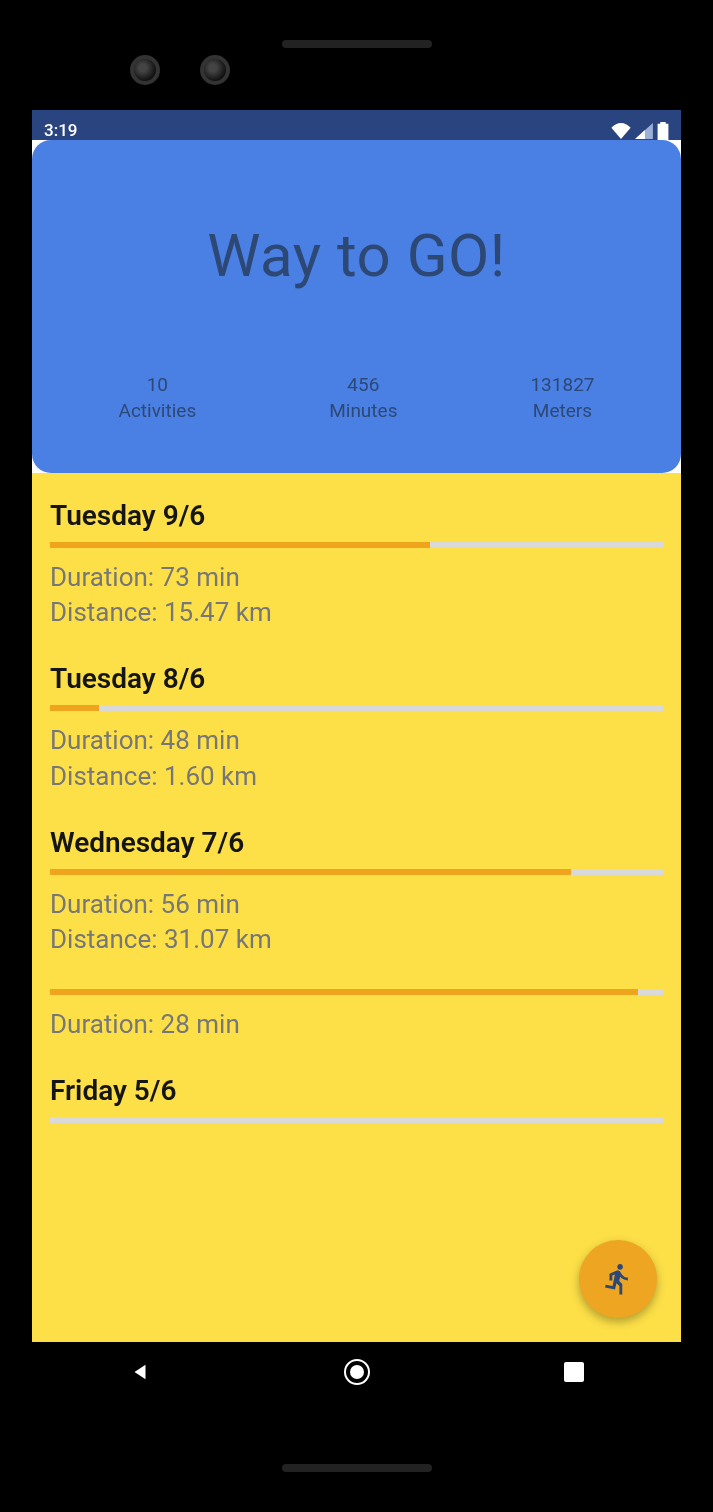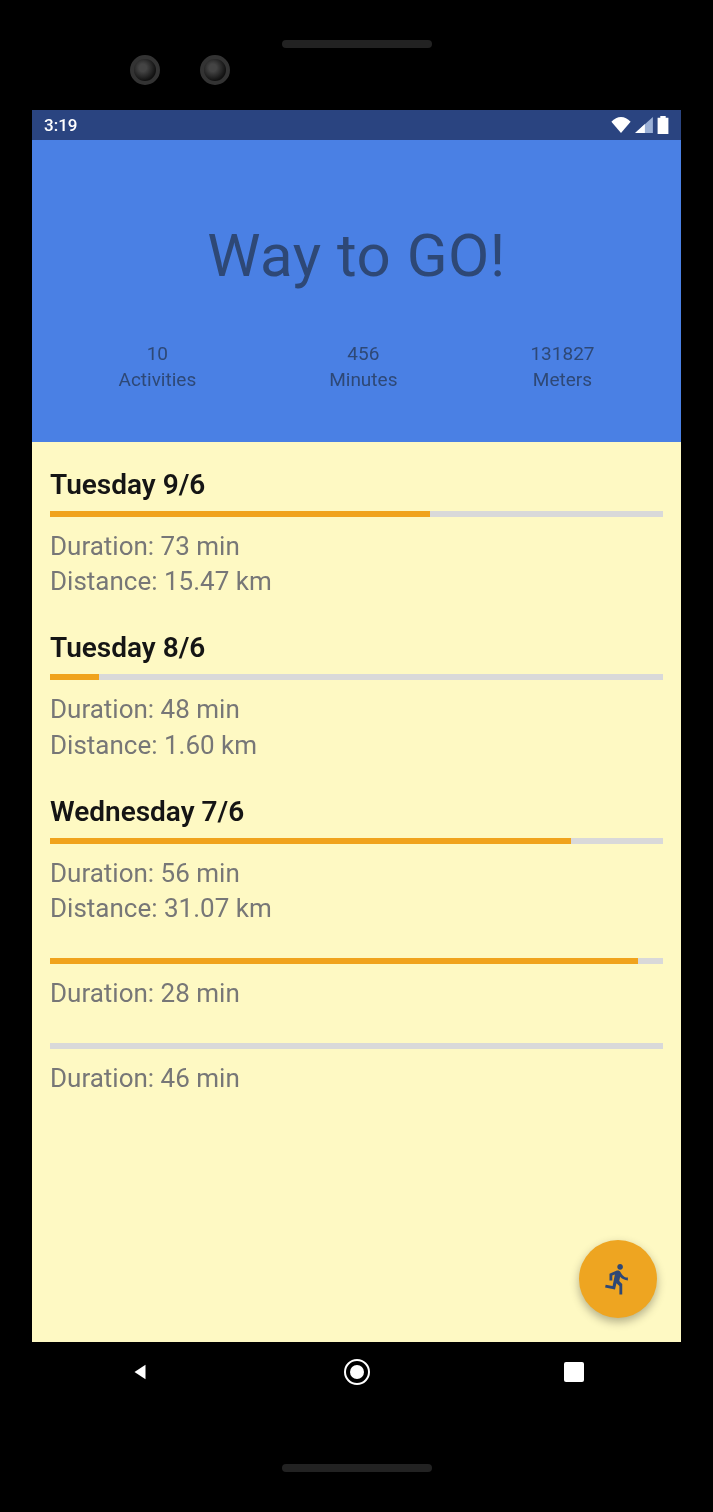--- a/index.html
+++ b/index.html
@@ -28,59 +28,61 @@
     position: relative;
     display: flex;
     flex-direction: column;
   }
   
   .statusbar {
     height: 30px;
     background: #2a4480;
     color: #fff;
     display: flex;
-    align-items: center;
+    align-items: flex-end;
     justify-content: space-between;
     padding: 0 12px;
     font-size: 17px;
     font-weight: 500;
     flex: 0 0 auto;
   }
   .statusbar .right { display: flex; align-items: center; gap: 4px; }
   .statusbar svg { fill: #fff; }
   
   .header {
     background: #4a80e4;
     color: #2f4a77;
     padding: 80px 20px 50px 20px;
     text-align: center;
     flex: 0 0 auto;
+    border-radius: 19px;
   }
   .header .title {
     font-size: 60px;
     font-weight: 400;
     color: #2e4876;
     letter-spacing: 0.5px;
   }
   .stats-row {
     display: flex;
     justify-content: space-around;
     margin-top: 50px;
   }
   .stat {
     color: #2e4876;
     font-size: 19px;
     line-height: 1.35;
+    margin-top: 31px;
   }
   
   .list {
     flex: 1 1 auto;
     overflow: hidden;
     padding: 0 18px;
-    background: #fef9c3;
+    background: #fde047;
     position: relative;
   }
   .activity {
     padding: 26px 0 6px 0;
   }
   .activity .day {
     font-size: 28px;
     font-weight: 600;
     color: #151515;
     margin-bottom: 10px;
@@ -232,25 +234,23 @@
         </div>
         <div class="activity">
           <div class="progress-track">
             <div class="progress-fill" style="width: 96%;"></div>
           </div>
           <div class="meta">
             <div>Duration: 28 min</div>
           </div>
         </div>
         <div class="activity">
+          <div class="day">Friday 5/6</div>
           <div class="progress-track">
             <div class="progress-fill" style="width: 0%;"></div>
-          </div>
-          <div class="meta">
-            <div>Duration: 46 min</div>
           </div>
         </div>
         <div class="fab">
         <svg width="34" height="34" viewBox="0 0 24 24">
           <path d="M13.49 5.48c1.1 0 2-.9 2-2s-.9-2-2-2-2 .9-2 2 .9 2 2 2zM9.89 19.38l1-4.4 2.1 2v6h2v-7.5l-2.1-2 .6-3c1.3 1.5 3.3 2.5 5.5 2.5v-2c-1.9 0-3.5-1-4.3-2.4l-1-1.6c-.4-.6-1-1-1.7-1-.3 0-.5.1-.8.1l-5.2 2.2v4.7h2v-3.4l1.8-.7-1.6 8.1-4.9-1-.4 2 7 1.4z"></path>
         </svg>
       </div>
     </div>
 
     <div class="navbar">

